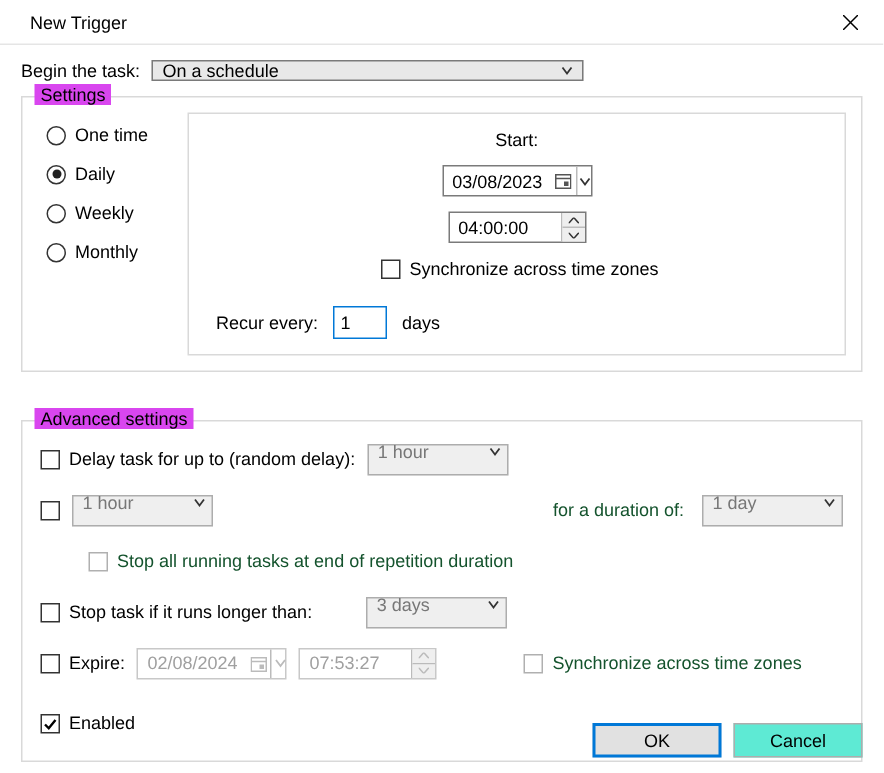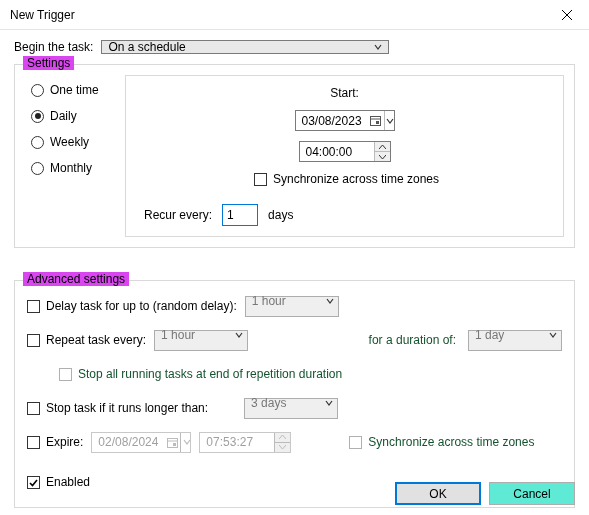--- a/index.html
+++ b/index.html
@@ -11,21 +11,21 @@
     color: #000;
     width: 589px;
     height: 515px;
     overflow: hidden;
   }
   .titlebar {
     height: 30px;
     display: flex;
     align-items: center;
     justify-content: space-between;
-    padding: 0 0 0 10px;
+    padding: 0 0 0 20px;
     border-bottom: 1px solid #e5e5e5;
   }
   .titlebar-title {
     font-size: 12px;
   }
   .titlebar-close {
     width: 45px;
     height: 30px;
     display: flex;
     align-items: center;
@@ -279,21 +279,20 @@
           <span>1 hour</span>
           <svg class="chev" viewBox="0 0 8 8">
               <polyline points="1,2 4,6 7,2"></polyline>
             </svg>
         </div>
       </div>
 
       <div class="adv-row">
         <label class="chk-row">
           <span class="checkbox"></span>
-          <span>Repeat task every:</span>
         </label>
         <div class="dd dd-sm">
           <span>1 hour</span>
           <svg class="chev" viewBox="0 0 8 8">
               <polyline points="1,2 4,6 7,2"></polyline>
             </svg>
         </div>
         <span class="disabled-text duration-label">for a duration of:</span>
         <div class="dd dd-md">
           <span>1 day</span>

